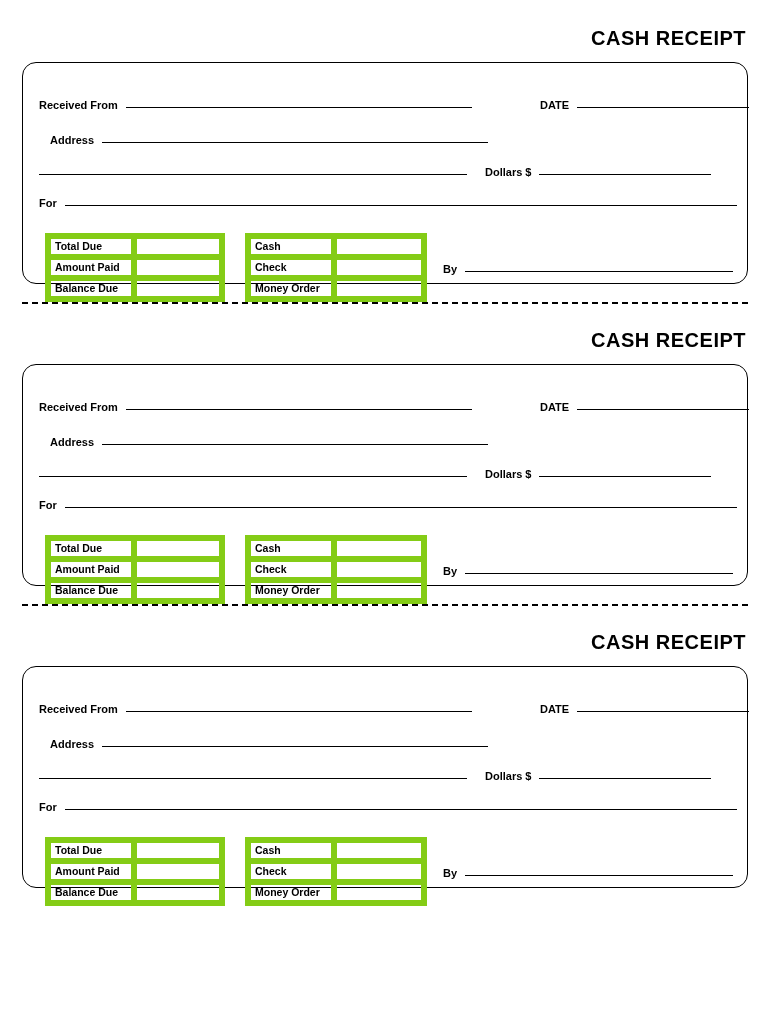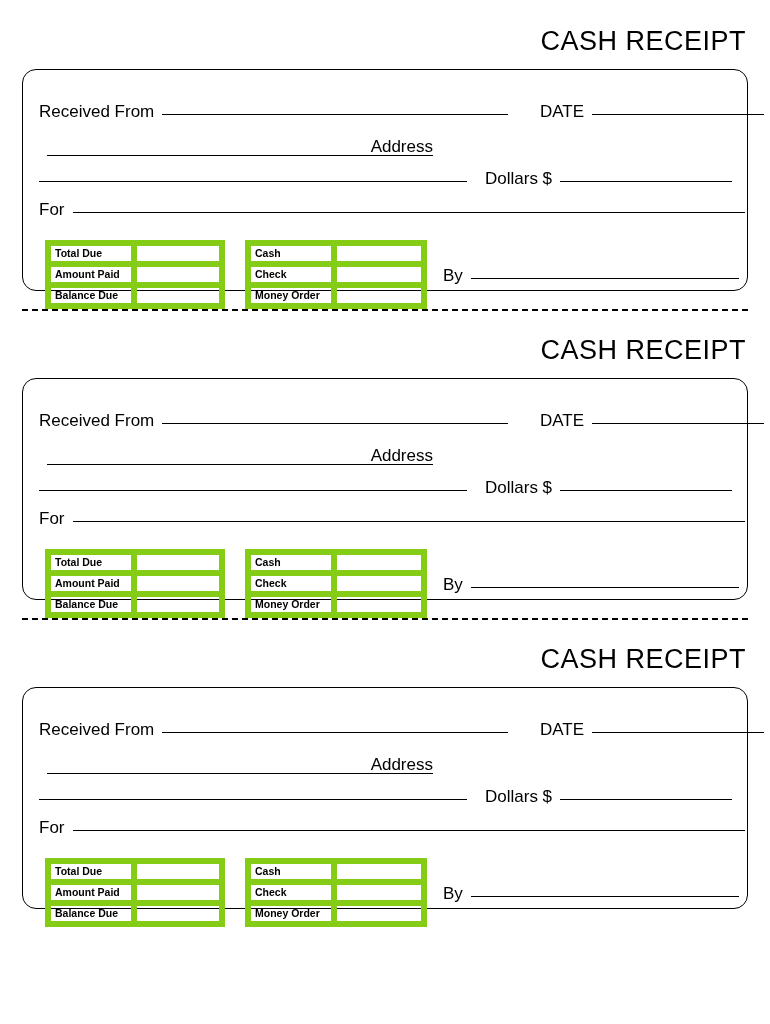--- a/index.html
+++ b/index.html
@@ -24,62 +24,62 @@
   }
 
   
   .receipt {
     position: relative;
     width: 770px;
     box-sizing: border-box;
   }
   .receipt-title {
     text-align: right;
-    font-size: 27px;
-    font-weight: normal;
+    font-size: 20px;
+    font-weight: bold;
     letter-spacing: 0.5px;
     padding-right: 24px;
     line-height: 1;
   }
   .card {
     position: relative;
     margin: 14px 22px 0 22px;
     height: 222px;
     border: 1.6px solid #000;
     border-radius: 14px;
     box-sizing: border-box;
   }
 
   
   .row {
     position: absolute;
     display: flex;
     align-items: flex-end;
-    font-size: 17px;
-    font-weight: normal;
+    font-size: 11px;
+    font-weight: bold;
   }
   .rule {
     border-bottom: 1.1px solid #000;
     height: 1px;
     display: block;
   }
   .lbl {
     white-space: nowrap;
     line-height: 12px;
     padding-bottom: 1px;
   }
 
   
   .r-received { left: 16px; top: 36px; }
   .r-received .rule { width: 346px; margin-left: 8px; margin-bottom: 4px; }
 
   .r-date { left: 517px; top: 36px; justify-content: center; }
   .r-date .rule { width: 172px; margin-left: 8px; margin-bottom: 4px; }
 
-  .r-address { left: 16px; top: 71px; flex-direction: column; }
+  .r-address { left: 27px; top: 71px; }
   .r-address .rule { width: 386px; margin-left: 8px; margin-bottom: 4px; }
 
   .r-second { left: 16px; top: 103px; }
   .r-second .rule-a { width: 428px; margin-bottom: 4px; }
   .r-second .dollars { margin-left: 18px; padding-bottom: 1px; }
   .r-second .rule-b { width: 172px; margin-left: 8px; margin-bottom: 4px; }
 
   .r-for { left: 16px; top: 134px; }
   .r-for .rule { width: 672px; margin-left: 8px; margin-bottom: 4px; }
 

